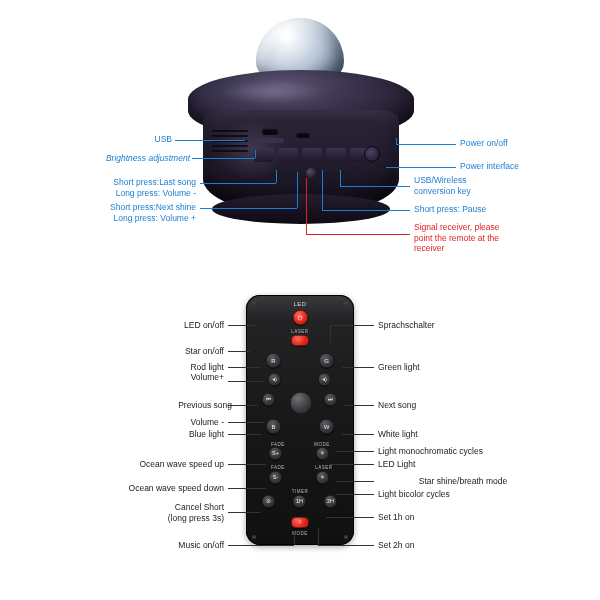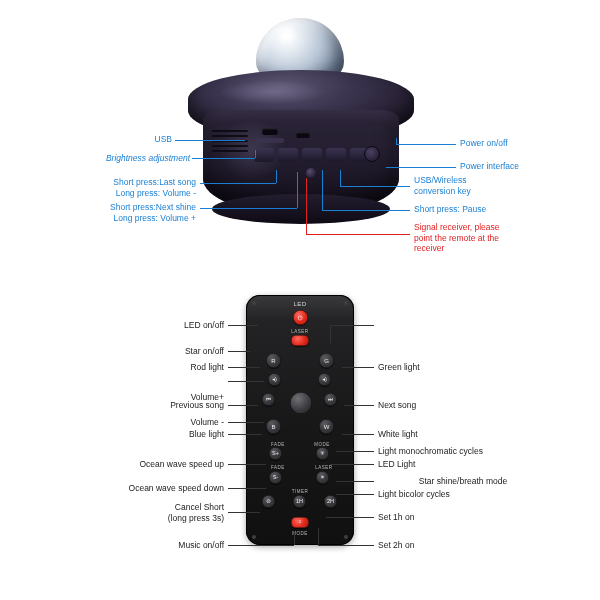--- a/index.html
+++ b/index.html
@@ -442,30 +442,31 @@
   <div class="line dark hline" style="left:330px; top:464px; width:44px;"></div>
   <div class="line dark hline" style="left:336px; top:481px; width:38px;"></div>
   <div class="line dark hline" style="left:336px; top:494px; width:38px;"></div>
   <div class="line dark hline" style="left:326px; top:517px; width:48px;"></div>
   <div class="line dark hline" style="left:318px; top:545px; width:56px;"></div>
   <div class="line dark vline" style="left:318px; top:528px; height:17px;"></div>
 
   <div class="lbl dark right" style="left:108px; top:320px; width:116px;">LED on/off</div>
   <div class="lbl dark right" style="left:108px; top:346px; width:116px;">Star on/off</div>
   <div class="lbl dark right" style="left:108px; top:362px; width:116px;">Rod light</div>
-  <div class="lbl dark right" style="left:108px; top:392px; width:116px;">Volume+</div>
-  <div class="lbl dark right" style="left:100px; top:400px; width:124px;">Previous song</div>
+  <div class="lbl dark right" style="left:108px; top:372px; width:116px;">Volume+</div>
+  <div class="lbl dark right" style="left:108px; top:400px; width:124px;">Previous song</div>
   <div class="lbl dark right" style="left:108px; top:417px; width:116px;">Volume -</div>
   <div class="lbl dark right" style="left:108px; top:429px; width:116px;">Blue light</div>
   <div class="lbl dark right" style="left:78px; top:459px; width:146px;">Ocean wave speed up</div>
   <div class="lbl dark right" style="left:70px; top:483px; width:154px;">Ocean wave speed down</div>
   <div class="lbl dark right" style="left:100px; top:502px; width:124px;">Cancel Short
 (long press 3s)</div>
   <div class="lbl dark right" style="left:108px; top:540px; width:116px;">Music on/off</div>
 
+  <div class="lbl dark left" style="left:378px; top:320px; width:150px;">Sprachschalter</div>
   <div class="lbl dark left" style="left:378px; top:362px; width:150px;">Green light</div>
   <div class="lbl dark left" style="left:378px; top:400px; width:150px;">Next song</div>
   <div class="lbl dark left" style="left:378px; top:429px; width:150px;">White light</div>
   <div class="lbl dark left" style="left:378px; top:446px; width:170px;">Light monochromatic cycles</div>
   <div class="lbl dark left" style="left:378px; top:459px; width:150px;">LED Light</div>
   <div class="lbl dark left" style="left:378px; top:476px; width:170px;text-align:center;">Star shine/breath mode</div>
   <div class="lbl dark left" style="left:378px; top:489px; width:170px;">Light bicolor cycles</div>
   <div class="lbl dark left" style="left:378px; top:512px; width:150px;">Set 1h on</div>
   <div class="lbl dark left" style="left:378px; top:540px; width:150px;">Set 2h on</div>
 

